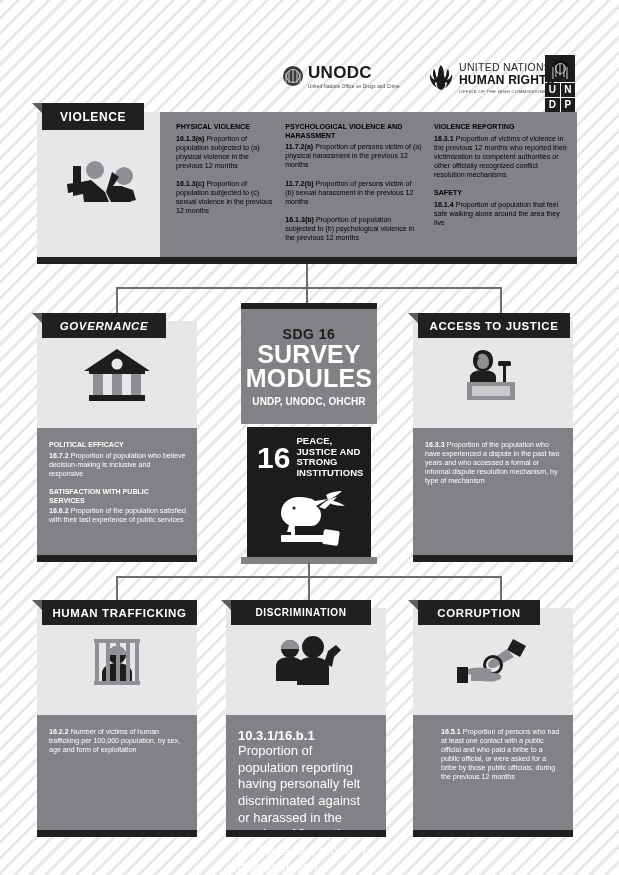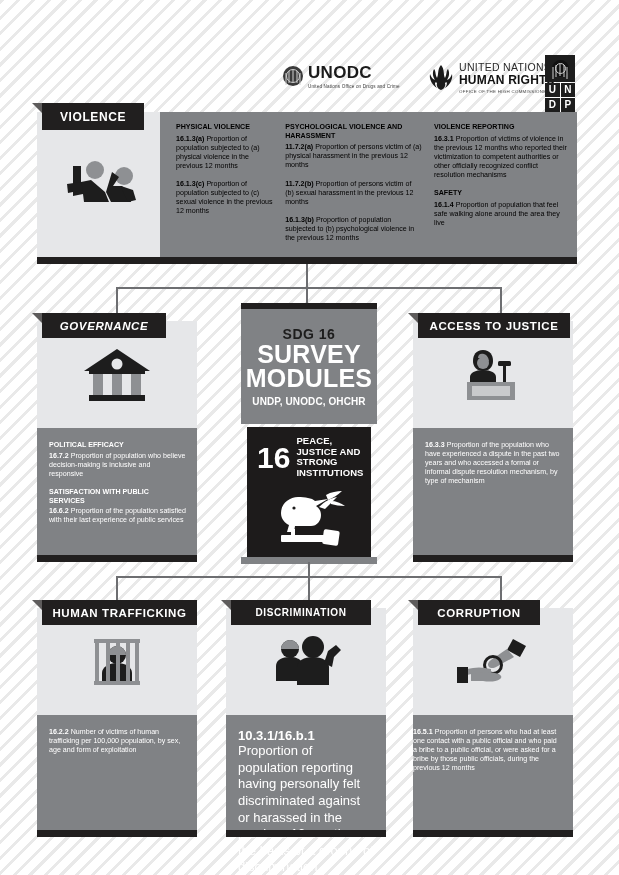--- a/index.html
+++ b/index.html
@@ -146,21 +146,21 @@
 
   #discrimination { left: 226px; top: 600px; width: 160px; }
   #discrimination .ribbon { position: absolute; left: 5px; top: 0; width: 140px; height: 25px; font-size: 10px; }
   #discrimination .icon-area { position: absolute; left: 0; top: 8px; width: 160px; height: 107px; }
   #discrimination .text-area { position: absolute; left: 0; top: 115px; width: 160px; height: 115px; padding: 13px 11px 0 12px; font-size: 13px; }
   #discrimination .footer-bar { position: absolute; left: 0; top: 230px; width: 160px; height: 7px; }
 
   #corruption { left: 413px; top: 600px; width: 160px; }
   #corruption .ribbon { position: absolute; left: 5px; top: 0; width: 122px; height: 25px; font-size: 11.5px; }
   #corruption .icon-area { position: absolute; left: 0; top: 8px; width: 160px; height: 107px; }
-  #corruption .text-area { position: absolute; left: 0; top: 115px; width: 160px; height: 115px; padding: 13px 11px 0 0; font-size: 7.1px; }
+  #corruption .text-area { position: absolute; left: 0; top: 115px; width: 160px; height: 115px; padding: 13px 11px 0 28px; font-size: 7.1px; }
   #corruption .footer-bar { position: absolute; left: 0; top: 230px; width: 160px; height: 7px; }
 
   
   .conn { position: absolute; background: #6d6e71; }
 </style>
 </head>
 <body>
 
 <div id="page">
 

